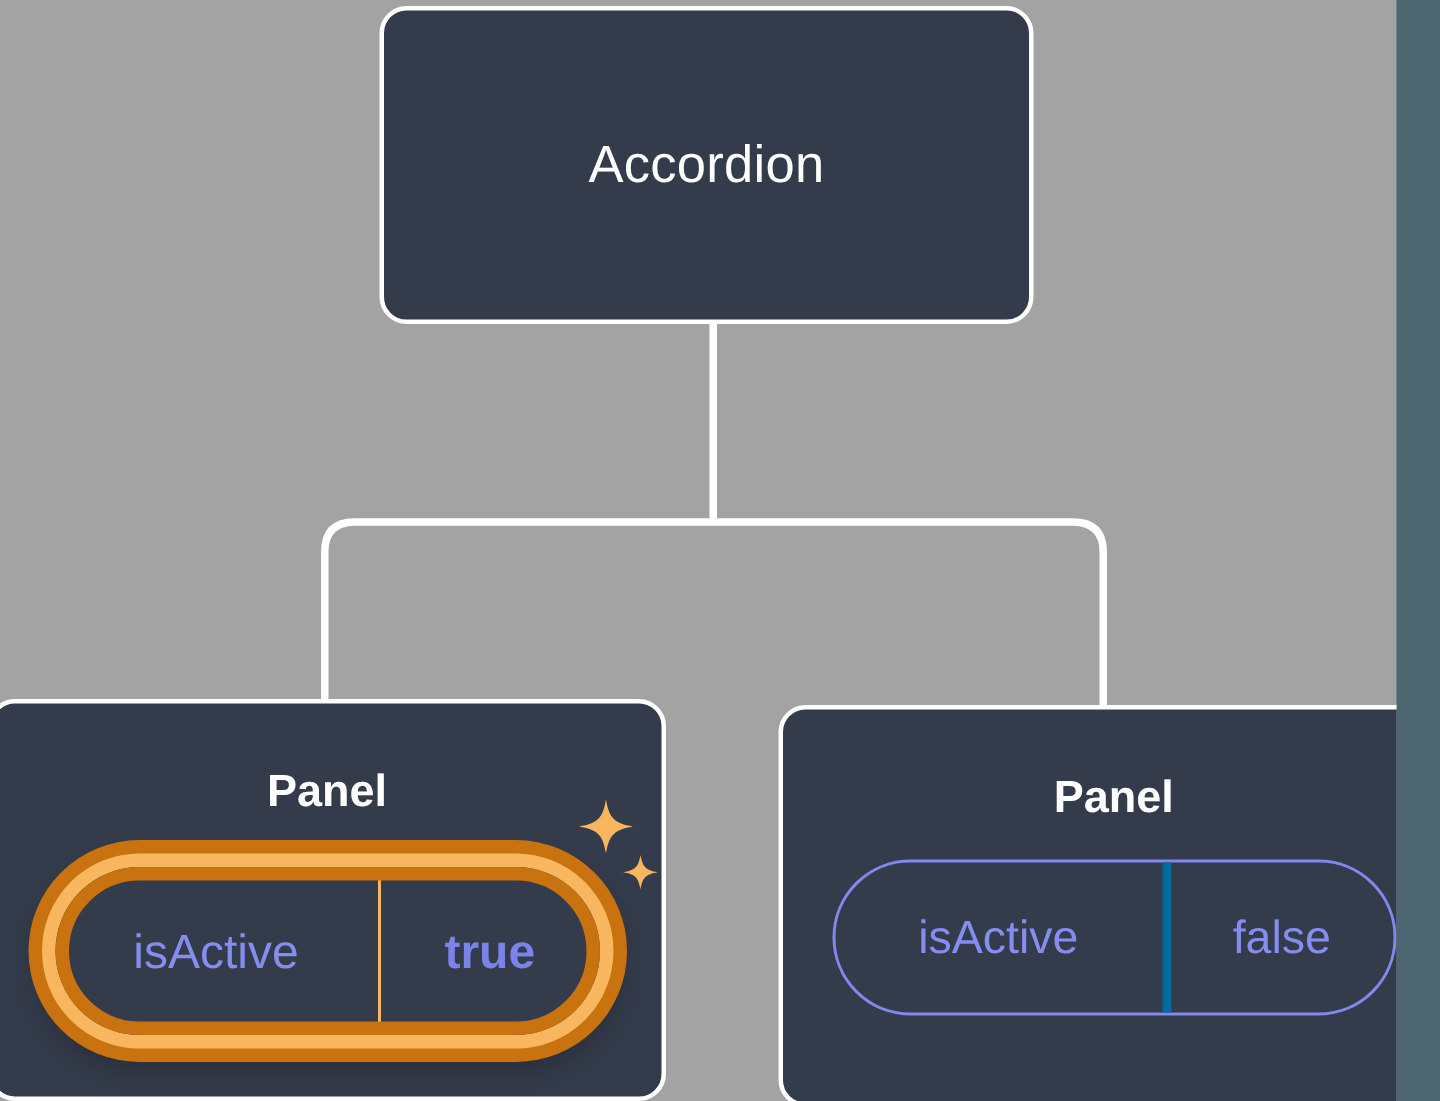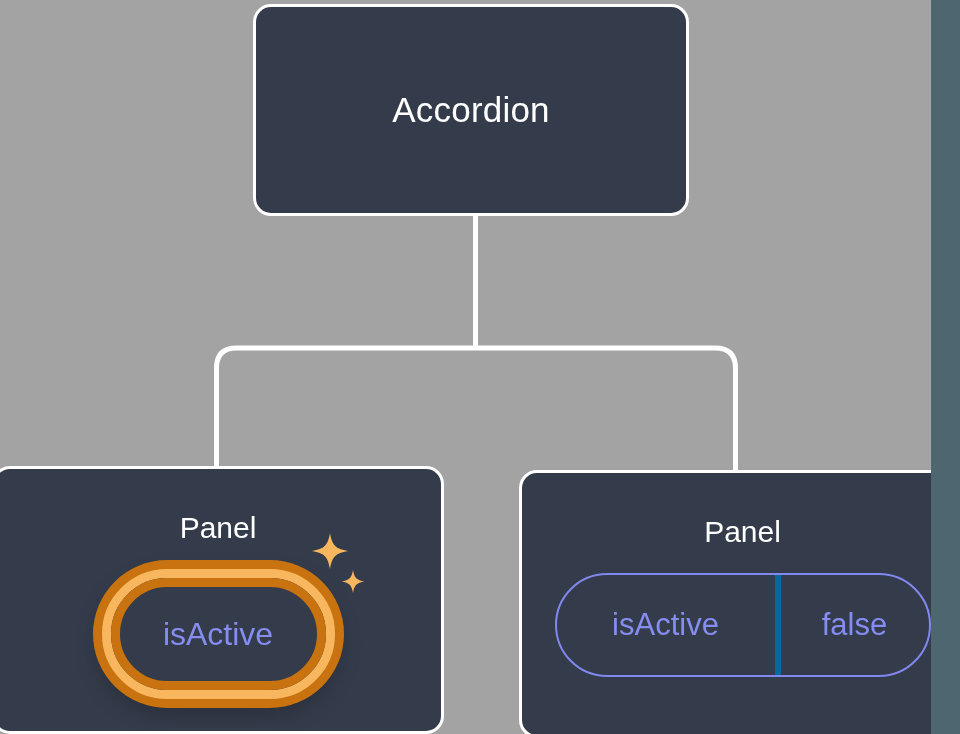--- a/index.html
+++ b/index.html
@@ -68,21 +68,21 @@
     width: 452px;
   }
   .node-panel-right {
     left: 519px;
     top: 470px;
     width: 447px;
   }
   .panel-title {
     color: #ffffff;
     font-size: 30px;
-    font-weight: 400;
+    font-weight: 700;
     line-height: 1;
   }
 
   
   .pill-wrap {
     position: relative;
     margin-top: 26px;
   }
 
   .pill {
@@ -164,20 +164,21 @@
   <div class="node node-root">
     <div class="root-title">Accordion</div>
   </div>
 
   <div class="node node-panel node-panel-left">
     <div class="panel-title">Panel</div>
 
     <div class="pill-wrap">
       <div class="pill pill-hl">
         <div class="pill-key">isActive</div>
+        <div class="pill-val">true</div>
       </div>
 
       <svg class="sparkles" viewBox="0 0 70 80" xmlns="http://www.w3.org/2000/svg">
         <path fill="#f8b75f" d="M 27 6 C 29.2 18.5 32.5 21.8 45 24 C 32.5 26.2 29.2 29.5 27 42 C 24.8 29.5 21.5 26.2 9 24 C 21.5 21.8 24.8 18.5 27 6 Z"></path>
         <path fill="#f8b75f" d="M 50 43 C 51.4 51 53.5 53.1 61.5 54.5 C 53.5 55.9 51.4 58 50 66 C 48.6 58 46.5 55.9 38.5 54.5 C 46.5 53.1 48.6 51 50 43 Z"></path>
       </svg>
     </div>
   </div>
 
   <div class="node node-panel node-panel-right">

